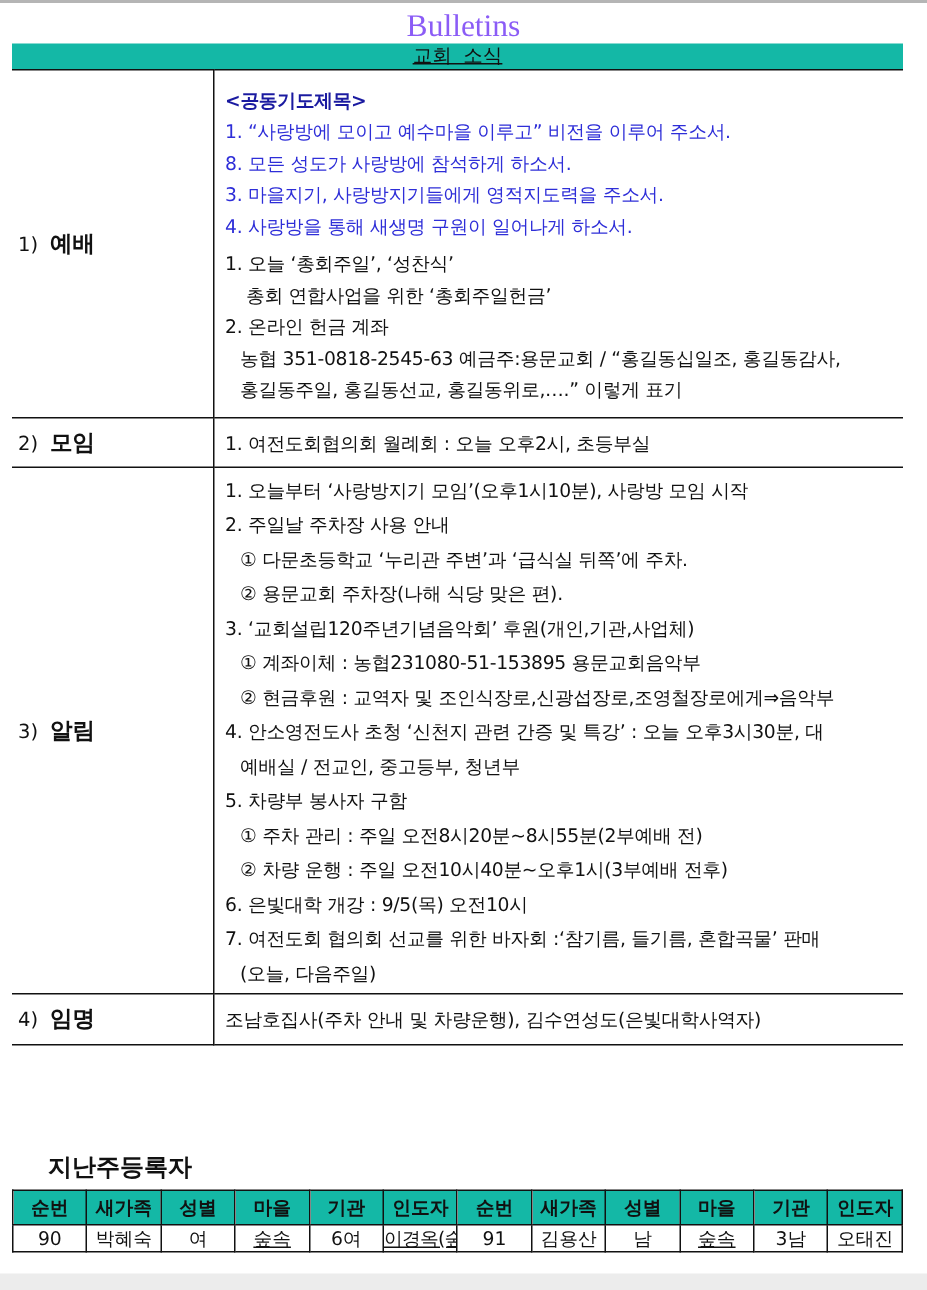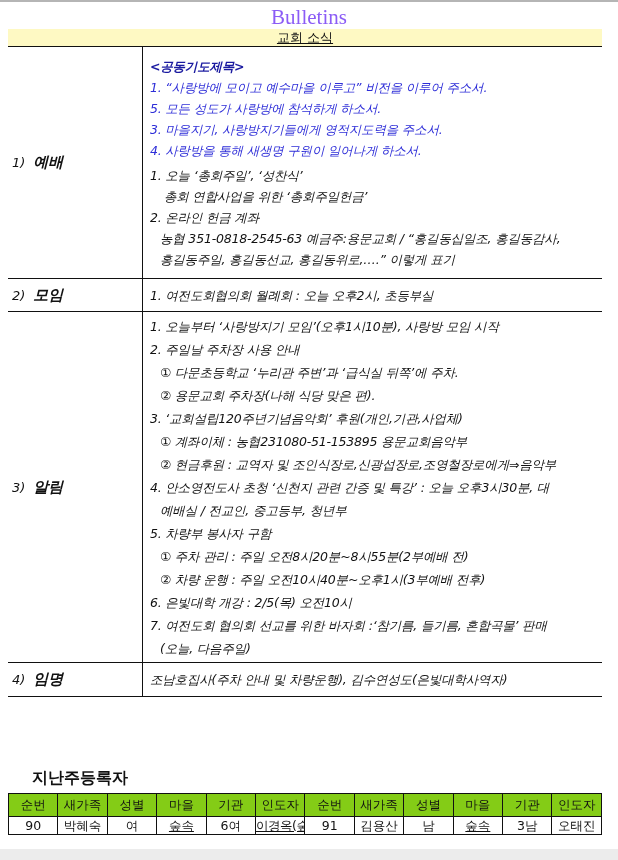--- a/index.html
+++ b/index.html
@@ -7,28 +7,28 @@
       width: 618px; height: 860px; position: relative; overflow: hidden;
       font-family: "DejaVu Sans", sans-serif; color: #111;
     }
     .topline { position: absolute; left: 0; top: 0; width: 618px; height: 2px; background: #b5b5b5; }
     .title {
       position: absolute; left: 0; top: 4px; width: 618px; text-align: center;
       font-family: "Liberation Serif", serif; font-size: 21px; line-height: 26px; color: #8b5cf6;
     }
     .subhead {
       position: absolute; left: 8px; top: 29px; width: 594px; height: 17px;
-      background: #fef9c3; text-align: center; font-size: 13px; line-height: 17px;
+      background: #14b8a6; text-align: center; font-size: 13px; line-height: 17px; font-family: Liberation Mono, monospace;
     }
     .subhead span { text-decoration: underline; }
     .main-table {
       position: absolute; left: 8px; top: 46px; width: 594px;
       border-collapse: collapse; table-layout: fixed;
     }
-    .main-table td { border-top: 1px solid #111; border-bottom: 1px solid #111; padding: 0; vertical-align: middle; font-style: italic; }
+    .main-table td { border-top: 1px solid #111; border-bottom: 1px solid #111; padding: 0; vertical-align: middle; }
     .main-table td.label {
       width: 130px; border-right: 1px solid #111; font-size: 14px;
       padding-left: 4px;
     }
     .label .num { font-size: 13px; margin-right: 8px; font-weight: normal; }
     .label .txt { font-weight: bold; font-size: 15px; }
     .main-table td.content { padding-left: 7px; font-size: 12.5px; }
     .line { line-height: 21px; white-space: nowrap; letter-spacing: -0.2px; }
     .line.ind1 { padding-left: 14px; }
     .line.ind2 { padding-left: 10px; }
@@ -38,21 +38,21 @@
       position: absolute; left: 32px; top: 768px; font-size: 16px; font-weight: bold; line-height: 20px;
     }
     .reg-table {
       position: absolute; left: 8px; top: 793px; width: 594px;
       border-collapse: collapse; table-layout: fixed;
     }
     .reg-table th, .reg-table td {
       border: 1px solid #111; text-align: center; font-size: 12.5px; padding: 0; line-height: 19px; height: 19px;
       white-space: nowrap; overflow: hidden;
     }
-    .reg-table th { background: #84cc16; font-weight: normal; height: 22px; line-height: 22px; }
+    .reg-table th { background: #14b8a6; font-weight: bold; height: 22px; line-height: 22px; }
     .reg-table td { line-height: 17px; height: 17px; }
     .small { font-size: 9px; letter-spacing: -0.5px; }
     .ul { text-decoration: underline; }
     .bottom-band { position: absolute; left: 0; top: 849px; width: 618px; height: 11px; background: #ececec; }
   </style>
 </head>
 <body>
 
 <div class="topline"></div>
 <div class="title">Bulletins</div>
@@ -63,21 +63,21 @@
 <table class="main-table">
 
   <tbody>
       <tr style="height:232px;">
     <td class="label">
       <span class="num">1)</span><span class="txt">예배</span>
     </td>
     <td class="content">
       <div class="line navy">&lt;공동기도제목&gt;</div>
       <div class="line blue">1. “사랑방에 모이고 예수마을 이루고” 비전을 이루어 주소서.</div>
-      <div class="line blue">5. 모든 성도가 사랑방에 참석하게 하소서.</div>
+      <div class="line blue">8. 모든 성도가 사랑방에 참석하게 하소서.</div>
       <div class="line blue">3. 마을지기, 사랑방지기들에게 영적지도력을 주소서.</div>
       <div class="line blue">4. 사랑방을 통해 새생명 구원이 일어나게 하소서.</div>
       <div class="line" style="margin-top:4px;">1. 오늘 ‘총회주일’, ‘성찬식’</div>
       <div class="line ind1">총회 연합사업을 위한 ‘총회주일헌금’</div>
       <div class="line">2. 온라인 헌금 계좌</div>
       <div class="line ind2">농협 351-0818-2545-63 예금주:용문교회 / “홍길동십일조, 홍길동감사,</div>
       <div class="line ind2">홍길동주일, 홍길동선교, 홍길동위로,….” 이렇게 표기</div>
     </td>
   </tr>
 
@@ -100,21 +100,21 @@
       <div class="line ind2" style="line-height:23px;">① 다문초등학교 ‘누리관 주변’과 ‘급식실 뒤쪽’에 주차.</div>
       <div class="line ind2" style="line-height:23px;">② 용문교회 주차장(나해 식당 맞은 편).</div>
       <div class="line" style="line-height:23px;">3.  ‘교회설립120주년기념음악회’ 후원(개인,기관,사업체)</div>
       <div class="line ind2" style="line-height:23px;">① 계좌이체 : 농협231080-51-153895 용문교회음악부</div>
       <div class="line ind2" style="line-height:23px;">② 현금후원 : 교역자 및 조인식장로,신광섭장로,조영철장로에게⇒음악부</div>
       <div class="line" style="line-height:23px;">4.  안소영전도사 초청 ‘신천지 관련 간증 및 특강’ : 오늘 오후3시30분, 대</div>
       <div class="line ind2" style="line-height:23px;">예배실 / 전교인, 중고등부, 청년부</div>
       <div class="line" style="line-height:23px;">5.  차량부 봉사자 구함</div>
       <div class="line ind2" style="line-height:23px;">① 주차 관리 : 주일 오전8시20분~8시55분(2부예배 전)</div>
       <div class="line ind2" style="line-height:23px;">② 차량 운행 : 주일 오전10시40분~오후1시(3부예배 전후)</div>
-      <div class="line" style="line-height:23px;">6.  은빛대학 개강 : 2/5(목) 오전10시</div>
+      <div class="line" style="line-height:23px;">6.  은빛대학 개강 : 9/5(목) 오전10시</div>
       <div class="line" style="line-height:23px;">7.  여전도회 협의회 선교를 위한 바자회 :‘참기름, 들기름, 혼합곡물’ 판매</div>
       <div class="line ind2" style="line-height:23px;">(오늘, 다음주일)</div>
     </td>
   </tr>
 
   <tr style="height:34px;">
     <td class="label">
       <span class="num">4)</span><span class="txt">임명</span>
     </td>
     <td class="content">

